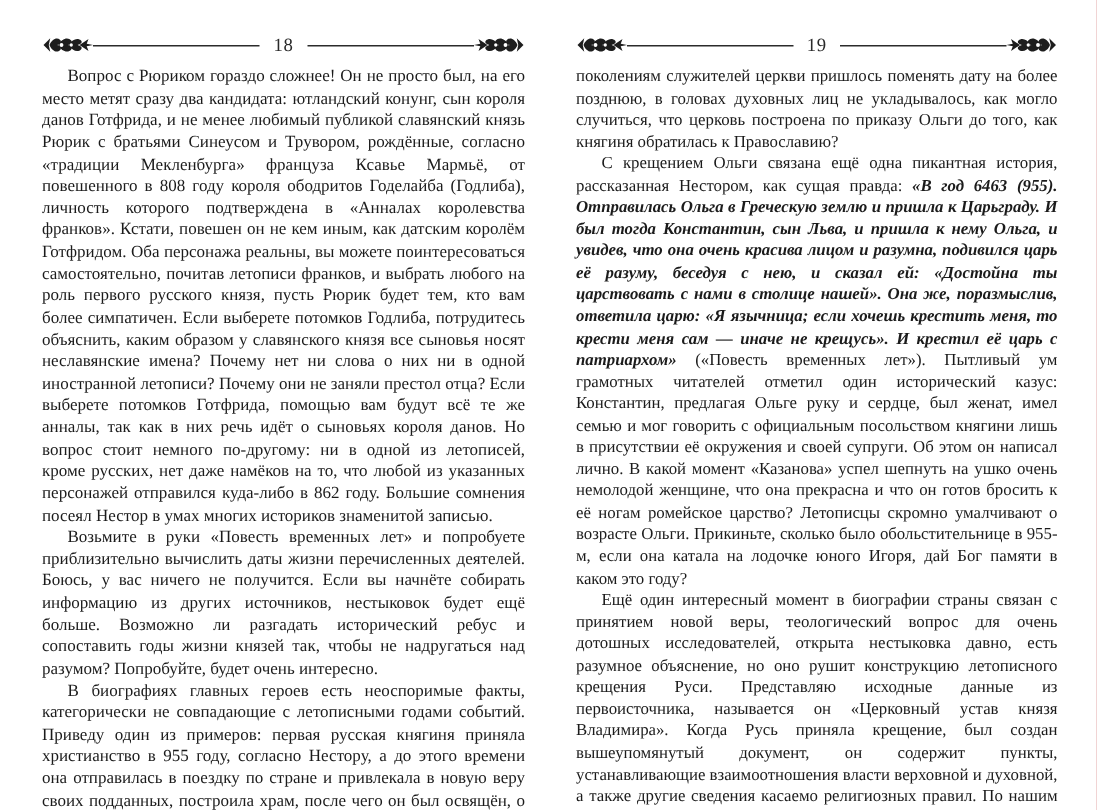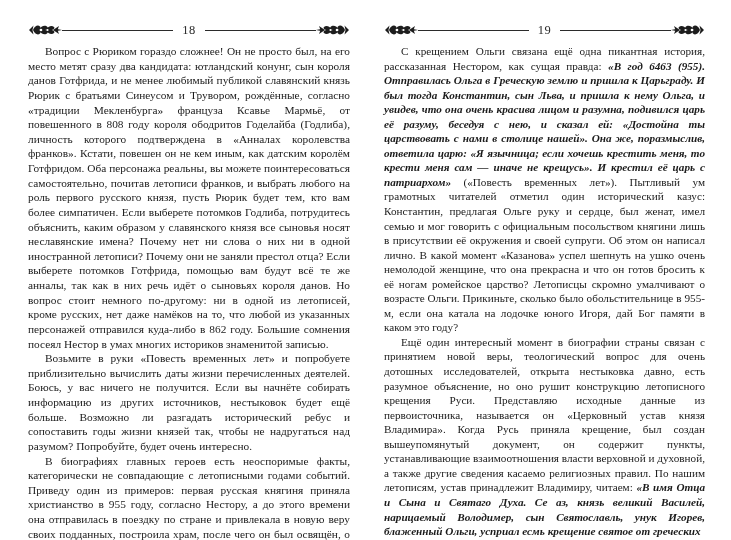--- a/index.html
+++ b/index.html
@@ -165,19 +165,20 @@
           <path d="M36 14 C40 6, 48 4, 52 8 C55 11, 50 14, 46 14 C50 14, 55 17, 52 20 C48 24, 40 22, 36 14 Z"></path>
           <path d="M50 14 L62 6 L59 14 L62 22 Z"></path>
           <path d="M58 12 L68 14 L58 16 Z"></path>
           <circle cx="26" cy="14" r="2.6" fill="#ffffff"></circle>
           <circle cx="39" cy="14" r="2.2" fill="#ffffff"></circle>
         </g>
       </svg>
     </div>
 
     <div class="textblock">
+        <p class="cont"><span>поколениям служителей церкви пришлось поменять дату на более позднюю, в головах духовных лиц не укладывалось, как могло случиться, что церковь построена по приказу Ольги до того, как княгиня обратилась к Православию?</span></p>
         <p><span>С крещением Ольги связана ещё одна пикантная история, рассказанная Нестором, как сущая правда: </span><i>«В год 6463 (955). Отправилась Ольга в Греческую землю и пришла к Царьграду. И был тогда Константин, сын Льва, и пришла к нему Ольга, и увидев, что она очень красива лицом и разумна, подивился царь её разуму, беседуя с нею, и сказал ей: «Достойна ты царствовать с нами в столице нашей». Она же, поразмыслив, ответила царю: «Я язычница; если хочешь крестить меня, то крести меня сам — иначе не крещусь». И крестил её царь с патриархом»</i><span> («Повесть временных лет»). Пытливый ум грамотных читателей отметил один исторический казус: Константин, предлагая Ольге руку и сердце, был женат, имел семью и мог говорить с официальным посольством княгини лишь в присутствии её окружения и своей супруги. Об этом он написал лично. В какой момент «Казанова» успел шепнуть на ушко очень немолодой женщине, что она прекрасна и что он готов бросить к её ногам ромейское царство? Летописцы скромно умалчивают о возрасте Ольги. Прикиньте, сколько было обольстительнице в 955-м, если она катала на лодочке юного Игоря, дай Бог памяти в каком это году?</span></p>
         <p><span>Ещё один интересный момент в биографии страны связан с принятием новой веры, теологический вопрос для очень дотошных исследователей, открыта нестыковка давно, есть разумное объяснение, но оно рушит конструкцию летописного крещения Руси. Представляю исходные данные из первоисточника, называется он «Церковный устав князя Владимира». Когда Русь приняла крещение, был создан вышеупомянутый документ, он содержит пункты, устанавливающие взаимоотношения власти верховной и духовной, а также другие сведения касаемо религиозных правил. По нашим летописям, устав принадлежит Владимиру, читаем: </span><i>«В имя Отца и Сына и Святаго Духа. Се аз, князь великий Василей, нарицаемый Володимер, сын Святославль, унук Игорев, блаженный Ольги, усприал есмь крещение святое от греческих</i></p>
       </div>
 
   </div>
 
 </div>
 
 </body></html>

